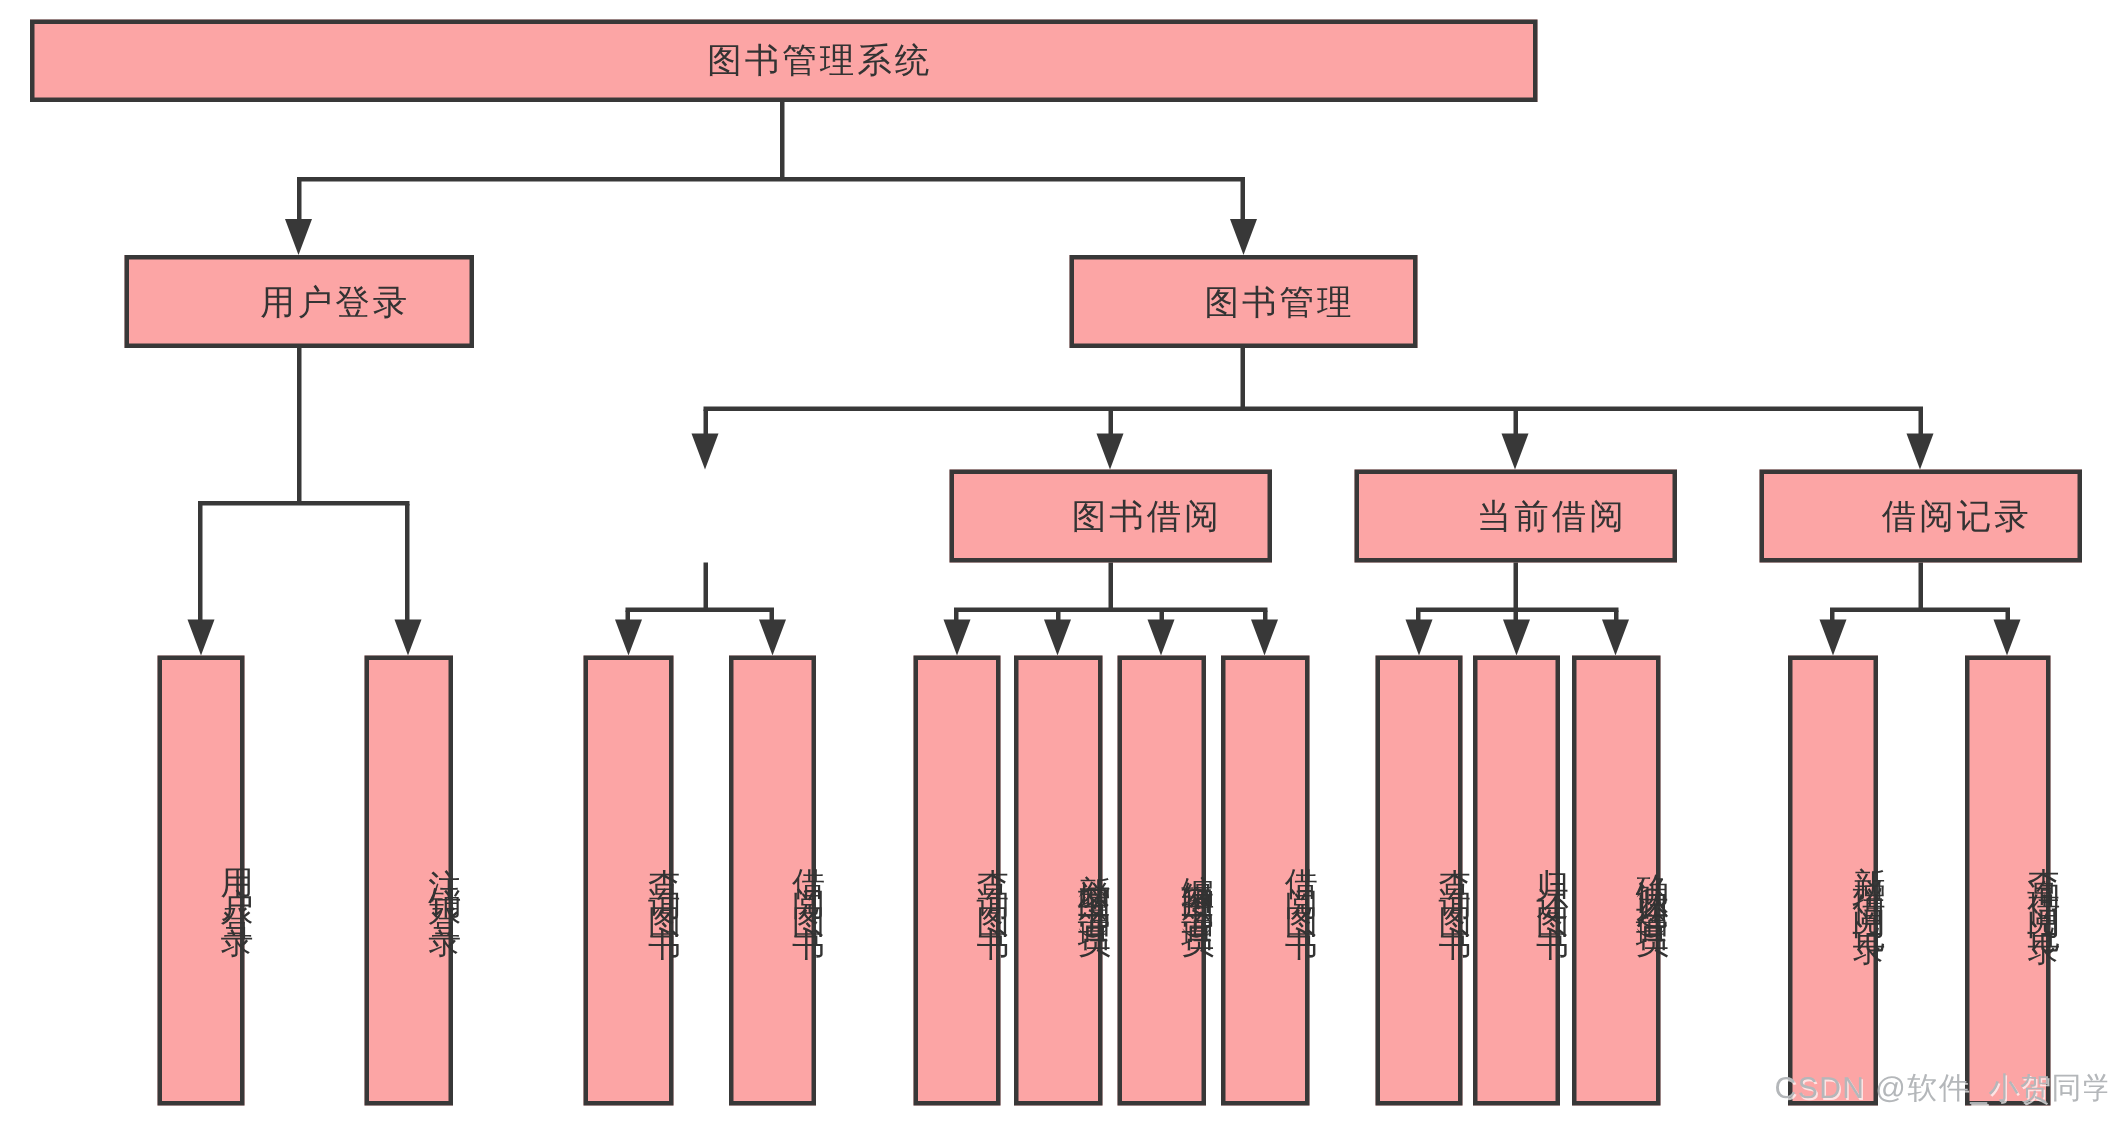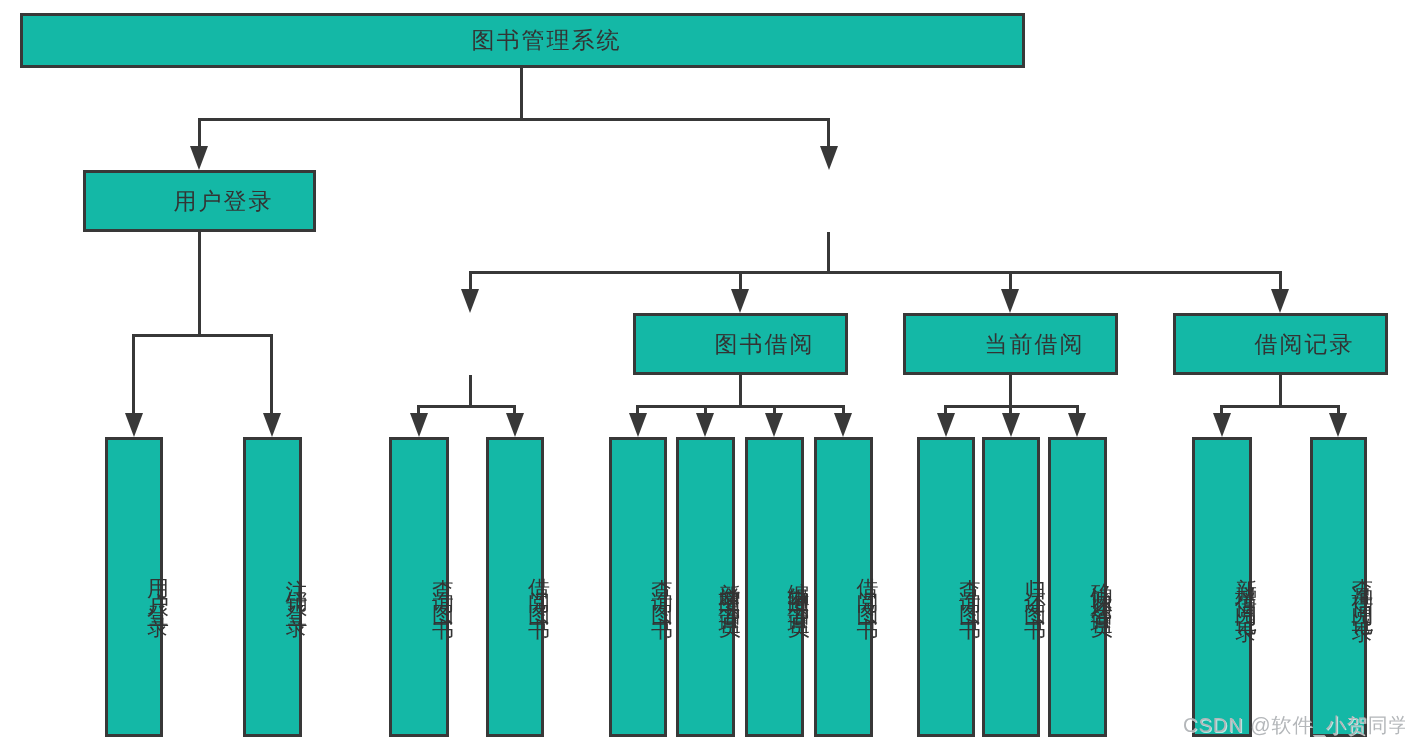--- a/index.html
+++ b/index.html
@@ -1,18 +1,18 @@
 <!DOCTYPE html>
 <html><head>
 <meta charset="utf-8">
 <style>
   html,body{margin:0;padding:0;background:#fff;}
   body{font-family:"Liberation Sans","DejaVu Sans",sans-serif;}
   .canvas{position:relative;width:1405px;height:747px;background:#fff;overflow:hidden;color:#333;}
-  .node{position:absolute;background:#14b8a6;border:3px solid #383838;box-sizing:border-box;
+  .node{position:absolute;background:#fca5a5;border:3px solid #383838;box-sizing:border-box;
         display:flex;align-items:center;justify-content:center;padding-left:48px;}
   .hlabel{font-size:23px;letter-spacing:2px;color:#333;white-space:nowrap;}
   .vlabel{writing-mode:vertical-rl;font-size:22px;color:#333;line-height:1;}
   .short .vlabel{letter-spacing:13px;}
   .mid   .vlabel{letter-spacing:9px;}
   .long  .vlabel{letter-spacing:5px;}
   .vline,.hline{position:absolute;background:#383838;}
   .vline{width:3px;}
   .hline{height:3px;}
   .arrow{position:absolute;width:0;height:0;
@@ -33,20 +33,23 @@
 
   <div class="vline" style="left:520px;top:68px;height:52px"></div>
   <div class="hline" style="left:198px;top:118px;width:632px"></div>
   <div class="vline" style="left:198px;top:120px;height:30px"></div>
   <div class="arrow" style="left:190px;top:146px"></div>
   <div class="vline" style="left:827px;top:120px;height:30px"></div>
   <div class="arrow" style="left:820px;top:146px"></div>
 
   <div class="node" style="left:83px;top:170px;width:233px;height:62px">
     <span class="hlabel">用户登录</span>
+  </div>
+  <div class="node" style="left:713px;top:170px;width:232px;height:62px">
+    <span class="hlabel">图书管理</span>
   </div>
 
   <div class="vline" style="left:198px;top:232px;height:104px"></div>
   <div class="hline" style="left:132px;top:334px;width:141px"></div>
   <div class="vline" style="left:132px;top:336px;height:80px"></div>
   <div class="arrow" style="left:125px;top:413px"></div>
   <div class="vline" style="left:270px;top:336px;height:80px"></div>
   <div class="arrow" style="left:263px;top:413px"></div>
 
   <div class="vline" style="left:827px;top:232px;height:41px"></div>

